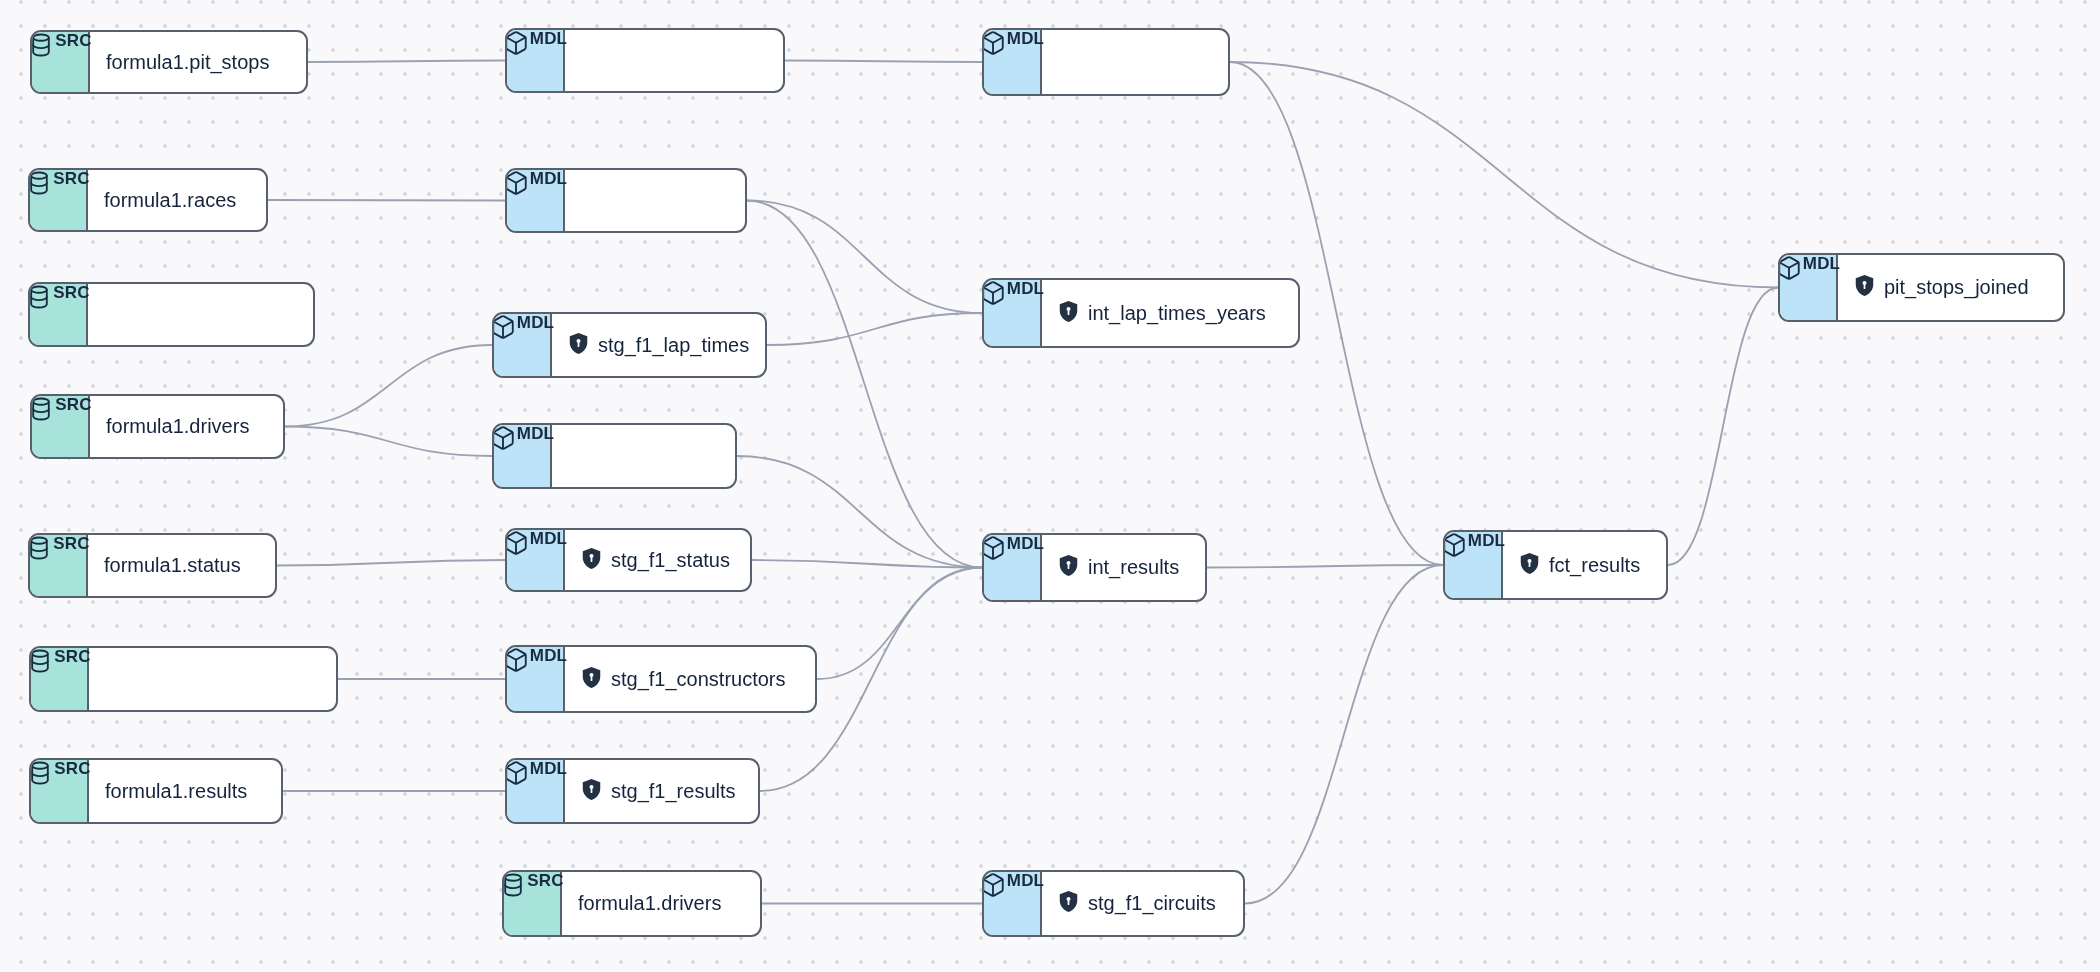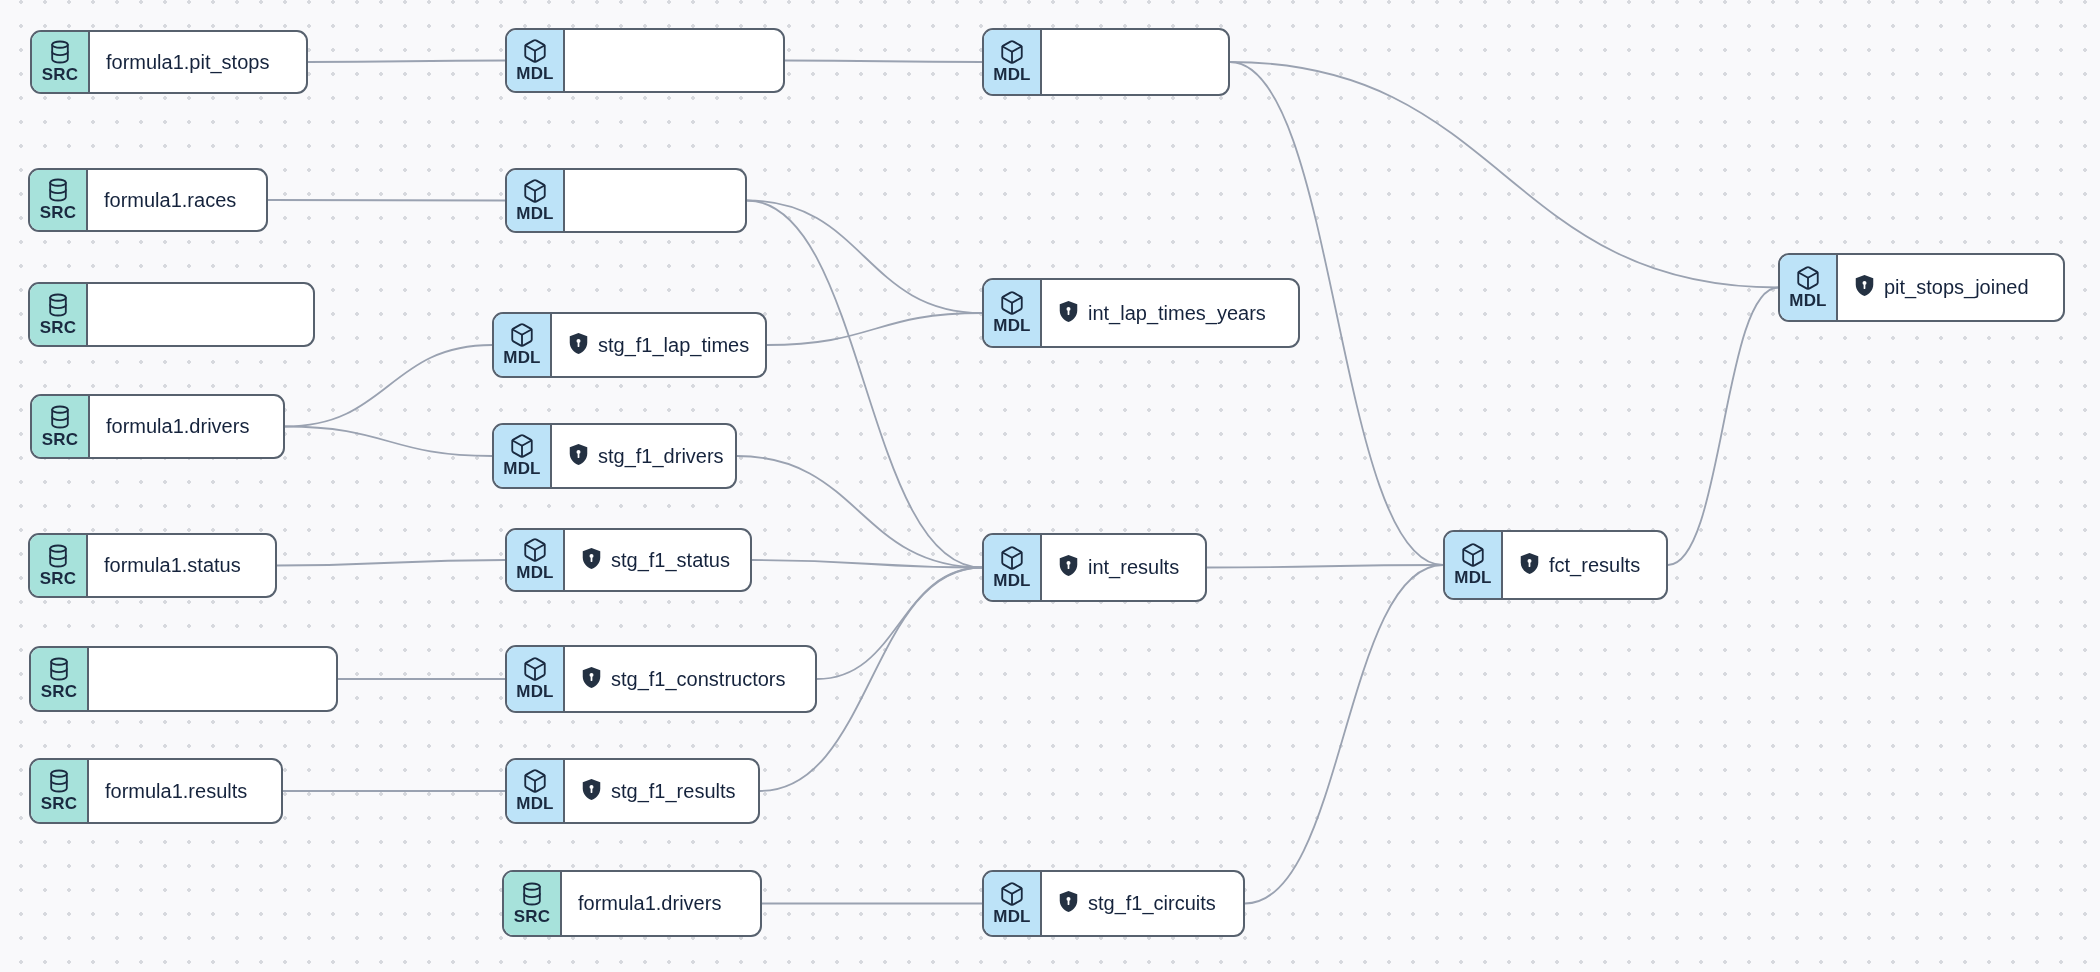--- a/index.html
+++ b/index.html
@@ -34,22 +34,20 @@
     border: 2px solid #57616e;
     border-radius: 11px;
     overflow: hidden;
     cursor: pointer;
   }
   .node .cap {
     flex: 0 0 56px;
     width: 56px;
     border-right: 2px solid #57616e;
     display: flex;
-    flex-direction: column;
-    align-items: center;
     justify-content: center;
     gap: 1px;
   }
   .node .cap svg { display: block; }
   .node .badge {
     font-size: 17px;
     font-weight: 600;
     color: #1a2a40;
     line-height: 1.1;
     letter-spacing: 0.2px;
@@ -279,30 +277,20 @@
 
       <span>
         <svg width="26" height="26" viewBox="0 0 24 24" fill="none" stroke="#1a2a40" stroke-width="1.7" stroke-linecap="round" stroke-linejoin="round">
           <path d="M21 16.2V7.8a1.9 1.9 0 0 0-1-1.66l-7-3.9a1.9 1.9 0 0 0-2 0l-7 3.9A1.9 1.9 0 0 0 3 7.8v8.4a1.9 1.9 0 0 0 1 1.66l7 3.9a1.9 1.9 0 0 0 2 0l7-3.9a1.9 1.9 0 0 0 1-1.66z"></path>
           <polyline points="3.3 6.9 12 11.8 20.7 6.9"></polyline>
           <line x1="12" y1="21.7" x2="12" y2="11.8"></line>
         </svg>
       </span>
       <span class="badge">MDL</span>
     </div>
-    <div class="body">
-      <span class="shield">
-        <svg width="21" height="23" viewBox="0 0 24 26">
-          <path d="M12 1l10 3.6v7.2c0 6.3-4.2 10.9-10 13.2C6.2 22.7 2 18.1 2 11.8V4.6L12 1z" fill="#243142"></path>
-          <circle cx="12" cy="10.2" r="2.3" fill="#ffffff"></circle>
-          <rect x="11" y="11.5" width="2" height="5.6" rx="1" fill="#ffffff"></rect>
-        </svg>
-      </span>
-      <span class="label">stg_f1_drivers</span>
-    </div>
   </div>
     <div class="node" style="left: 505px; top: 528px; width: 247px; height: 64px;">
     <div class="cap" style="background: rgb(189, 227, 248);">
 
       <span>
         <svg width="26" height="26" viewBox="0 0 24 24" fill="none" stroke="#1a2a40" stroke-width="1.7" stroke-linecap="round" stroke-linejoin="round">
           <path d="M21 16.2V7.8a1.9 1.9 0 0 0-1-1.66l-7-3.9a1.9 1.9 0 0 0-2 0l-7 3.9A1.9 1.9 0 0 0 3 7.8v8.4a1.9 1.9 0 0 0 1 1.66l7 3.9a1.9 1.9 0 0 0 2 0l7-3.9a1.9 1.9 0 0 0 1-1.66z"></path>
           <polyline points="3.3 6.9 12 11.8 20.7 6.9"></polyline>
           <line x1="12" y1="21.7" x2="12" y2="11.8"></line>
         </svg>

